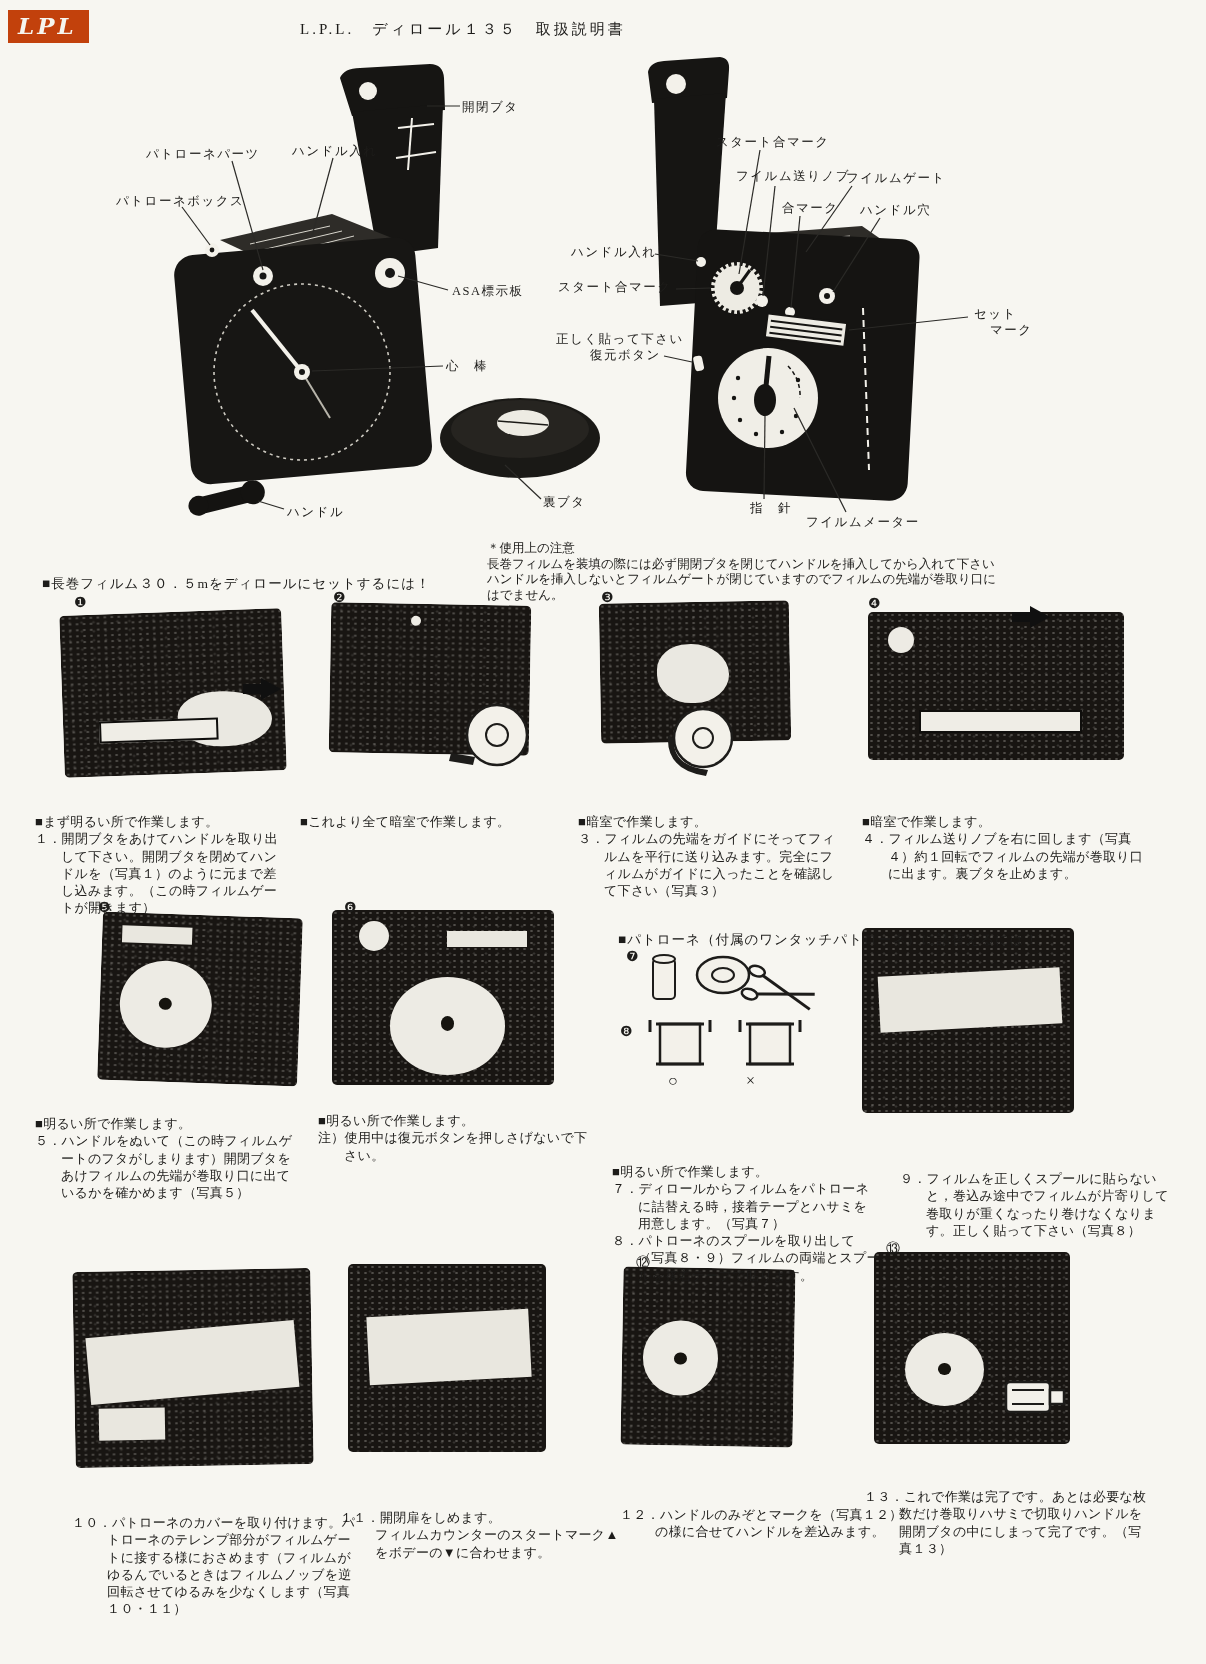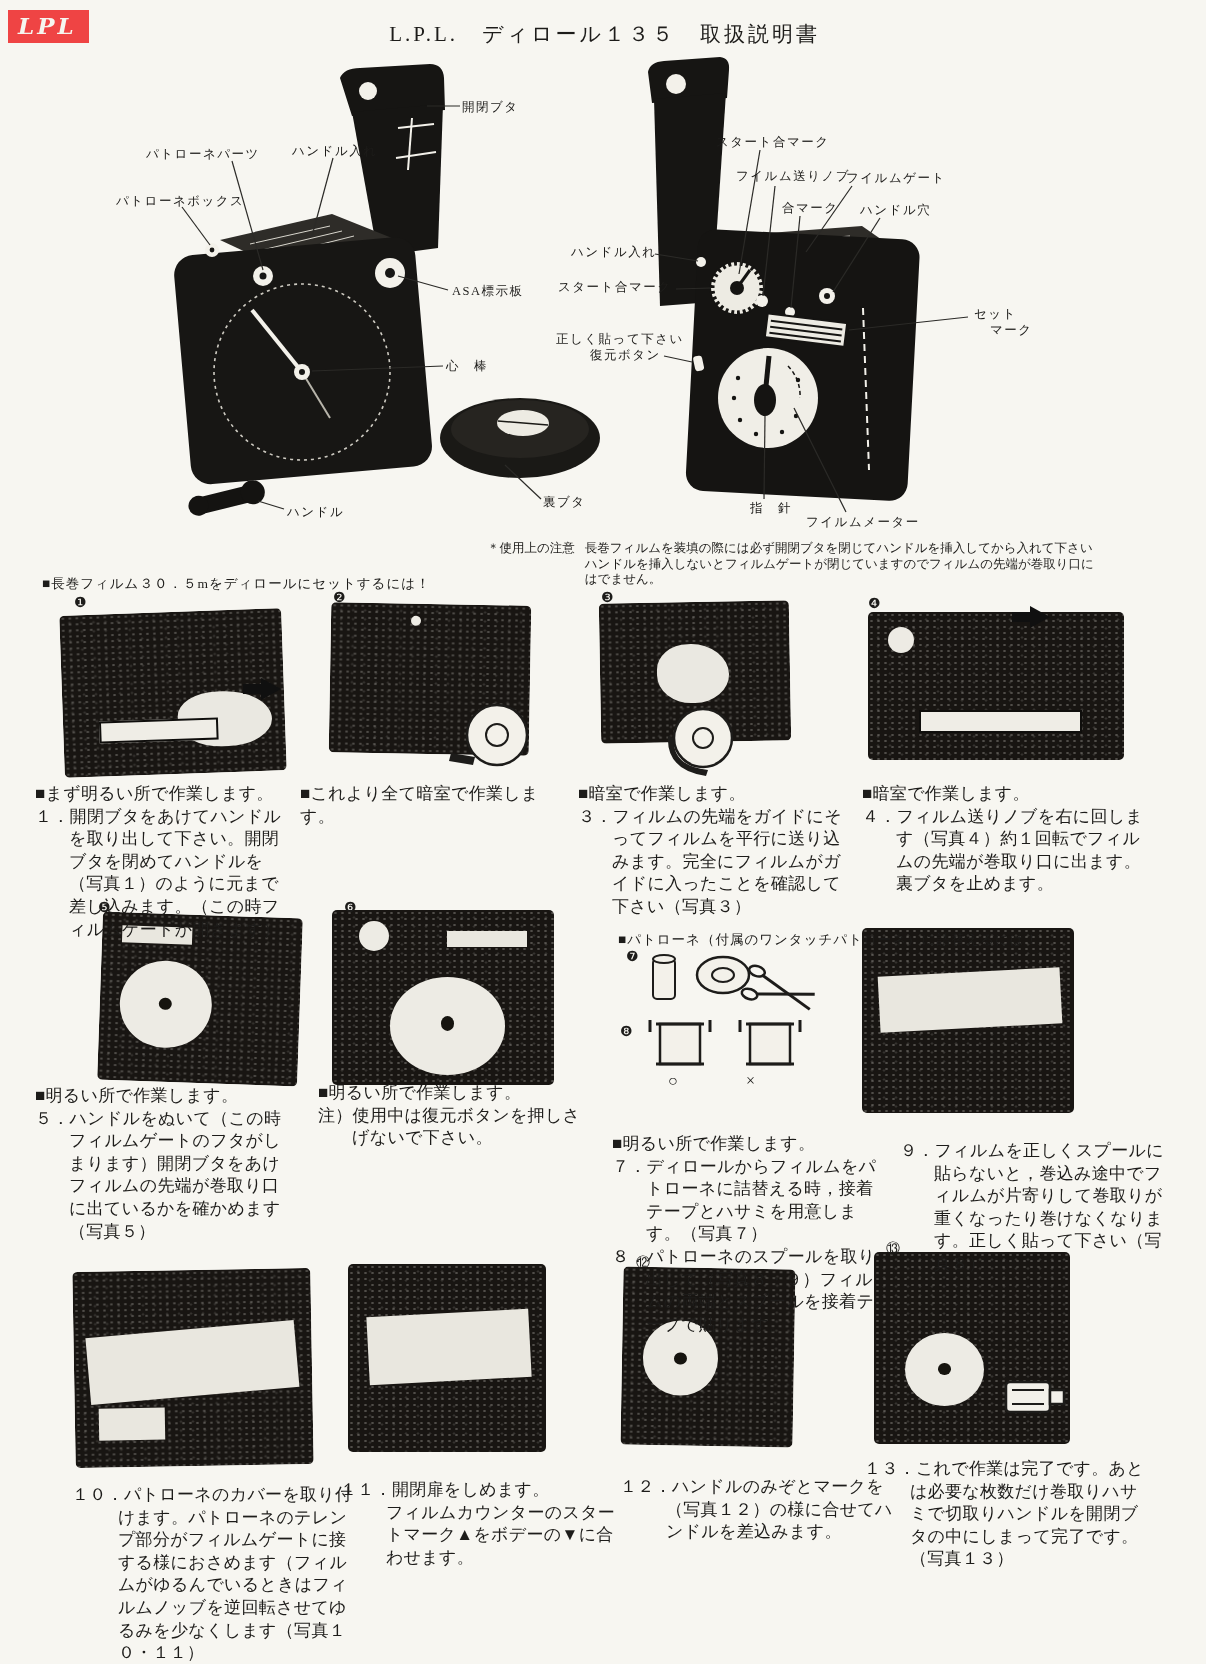--- a/index.html
+++ b/index.html
@@ -5,37 +5,37 @@
   html,body{margin:0;padding:0;background:#e8e6e1;}
   .page{
     position:relative;width:1206px;height:1664px;margin:0 auto;
     background:#f7f6f1;overflow:hidden;
     font-family:"Liberation Serif","DejaVu Serif",serif;
     color:#1d1c1a;
   }
   
   .logo{
     position:absolute;left:8px;top:10px;
-    background:#ef4444;color:#f6f5ef;
+    background:#c2410c;color:#f6f5ef;
     font-family:"DejaVu Serif","Liberation Serif",serif;
     font-weight:bold;font-style:italic;
     font-size:23px;letter-spacing:3px;line-height:1;
     padding:4px 12px 6px 10px;
   }
   .title{
     position:absolute;left:300px;top:20px;width:520px;
-    text-align:right;font-size:21px;letter-spacing:3px;white-space:nowrap;
+    text-align:left;font-size:15px;letter-spacing:3px;white-space:nowrap;
   }
   
   .lbl{
     position:absolute;font-size:12.5px;letter-spacing:1.5px;
     white-space:nowrap;z-index:4;
   }
   
-  .notice{position:absolute;left:487px;top:541px;display:flex;z-index:4;font-size:12.5px;line-height:1.25;}
+  .notice{position:absolute;left:487px;top:541px;display:flex;z-index:4;font-size:12.5px;line-height:1.25;flex-direction:column;}
   .notice .nlabel{white-space:nowrap;margin-right:10px;}
   .notice .nlines div{white-space:nowrap;}
   
   .heading{position:absolute;font-size:13.5px;letter-spacing:1px;white-space:nowrap;z-index:4;}
   
   .photo{
     position:absolute;z-index:2;border-radius:5px;
     background-color:#181512;
     background-image:
       radial-gradient(rgba(246,244,237,0.25) 1px, transparent 1.5px),
@@ -48,21 +48,21 @@
   .ph-slot{position:absolute;background:#efede6;border:2px solid #0f0e0c;}
   .ph-dial{position:absolute;border-radius:50%;background:#edebe4;}
   .ph-dot{position:absolute;border-radius:50%;background:#16140f;}
   .pnum{position:absolute;font-size:14px;z-index:4;}
   .mark{position:absolute;font-size:16px;z-index:4;}
   
   .arr{position:absolute;display:flex;align-items:center;z-index:3;}
   .arr .tail{background:#101010;height:10px;width:18px;}
   .arr .head{width:0;height:0;border-top:11px solid transparent;border-bottom:11px solid transparent;border-left:20px solid #101010;}
   
-  .step{position:absolute;font-size:17px;line-height:1.33;z-index:4;letter-spacing:0.3px;}
+  .step{position:absolute;font-size:13px;line-height:1.33;z-index:4;letter-spacing:0.3px;margin-top:30px;}
   .step p{margin:0;}
   .hang2{padding-left:2em;text-indent:-2em;}
   .hang3{padding-left:2.7em;text-indent:-2.7em;}
   .cont3{padding-left:2.7em;}
   svg.base{position:absolute;left:0;top:0;z-index:1;}
   svg.sketch{position:absolute;z-index:3;}
 </style>
 </head>
 <body>
 

